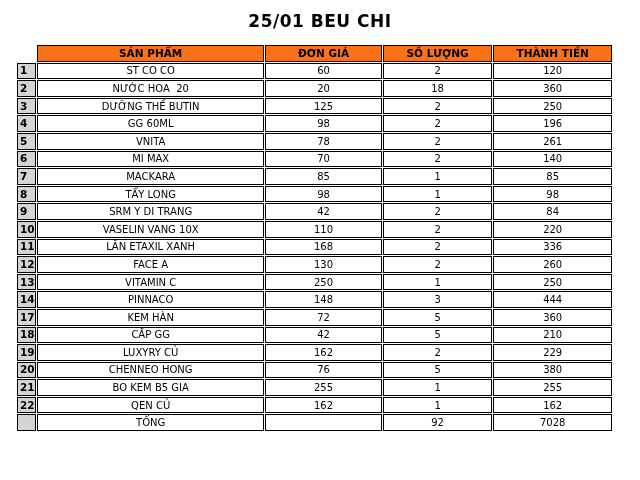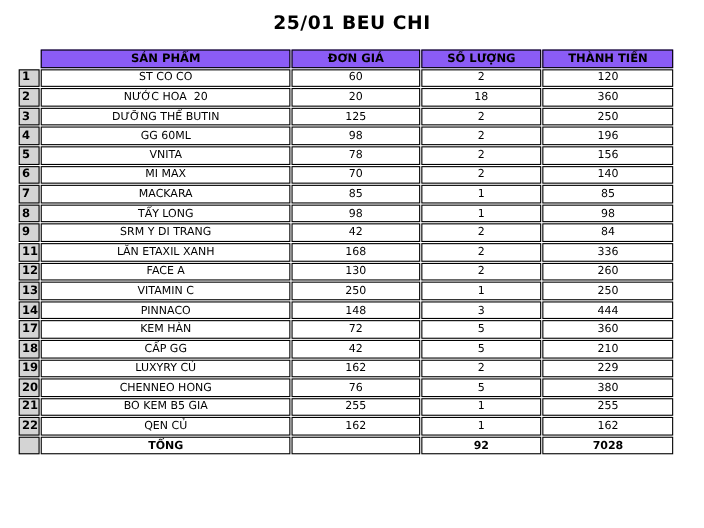--- a/index.html
+++ b/index.html
@@ -42,37 +42,37 @@
     font-size: 10px;
     line-height: 13px;
     text-align: center;
     vertical-align: middle;
     padding: 0;
     overflow: hidden;
     white-space: pre;
     background: #ffffff;
   }
   table.expense th {
-    background: #8b5cf6;
+    background: #f97316;
     font-weight: bold;
     font-size: 10.5px;
   }
   table.expense td.num-cell {
     background: #d4d4d4;
     font-weight: bold;
     text-align: left;
     padding-left: 2px;
     font-size: 10.5px;
   }
   table.expense td.ghost {
     border: none;
     background: transparent;
   }
   table.expense td.bold {
-    font-weight: bold;
+    font-weight: normal;
   }
 </style>
 </head>
 <body>
 
 <div class="page">
 
   <div class="title">25/01 BEU CHI</div>
 
   <table class="expense">
@@ -119,21 +119,21 @@
           <td>GG 60ML</td>
           <td>98</td>
           <td>2</td>
           <td>196</td>
         </tr>
         <tr>
           <td class="num-cell">5</td>
           <td>VNITA</td>
           <td>78</td>
           <td>2</td>
-          <td>156</td>
+          <td>261</td>
         </tr>
         <tr>
           <td class="num-cell">6</td>
           <td>MI MAX</td>
           <td>70</td>
           <td>2</td>
           <td>140</td>
         </tr>
         <tr>
           <td class="num-cell">7</td>
@@ -148,20 +148,27 @@
           <td>98</td>
           <td>1</td>
           <td>98</td>
         </tr>
         <tr>
           <td class="num-cell">9</td>
           <td>SRM Y DI TRANG</td>
           <td>42</td>
           <td>2</td>
           <td>84</td>
+        </tr>
+        <tr>
+          <td class="num-cell">10</td>
+          <td>VASELIN VANG 10X</td>
+          <td>110</td>
+          <td>2</td>
+          <td>220</td>
         </tr>
         <tr>
           <td class="num-cell">11</td>
           <td>LĂN ETAXIL XANH</td>
           <td>168</td>
           <td>2</td>
           <td>336</td>
         </tr>
         <tr>
           <td class="num-cell">12</td>

